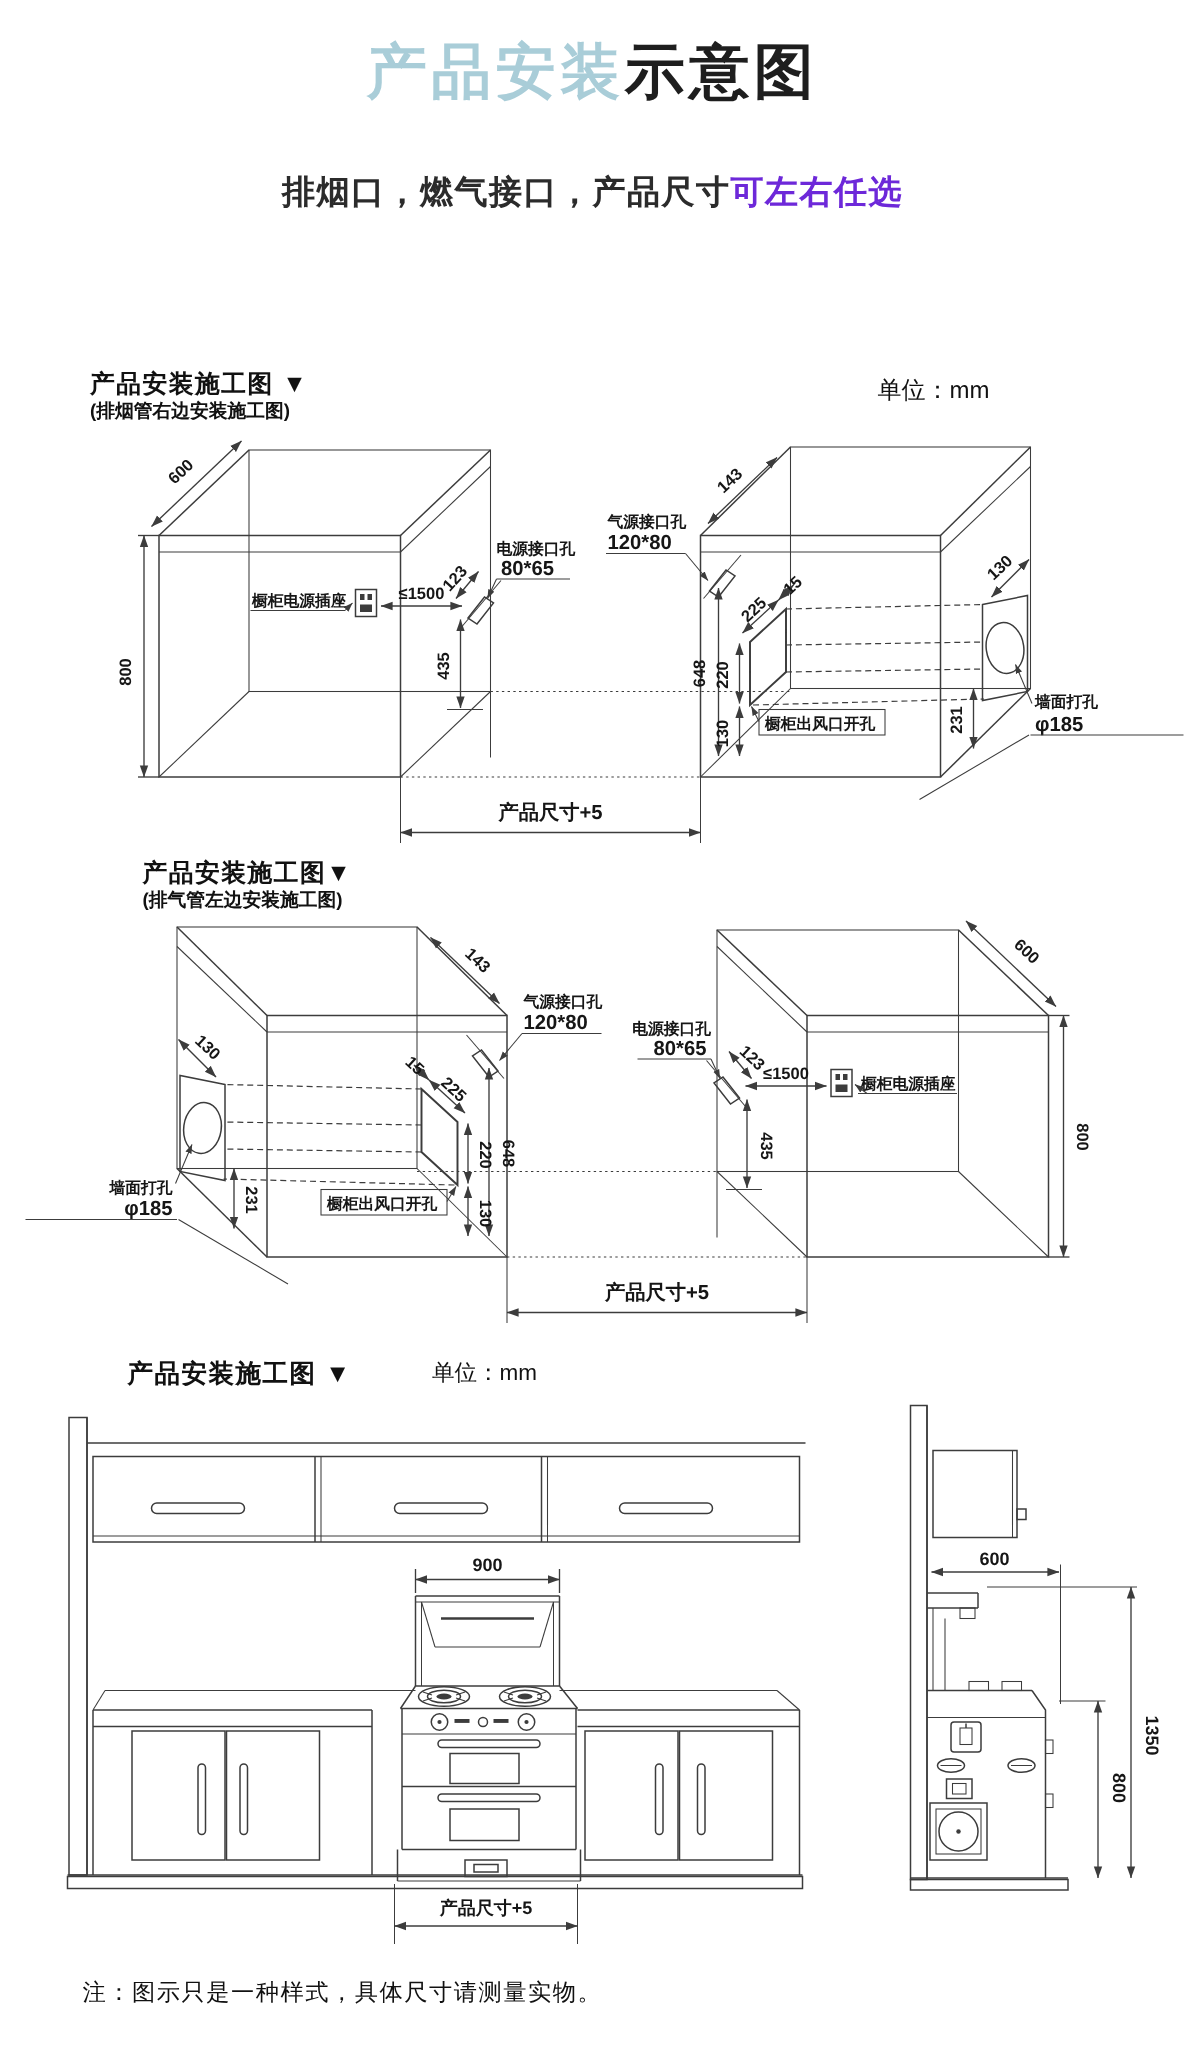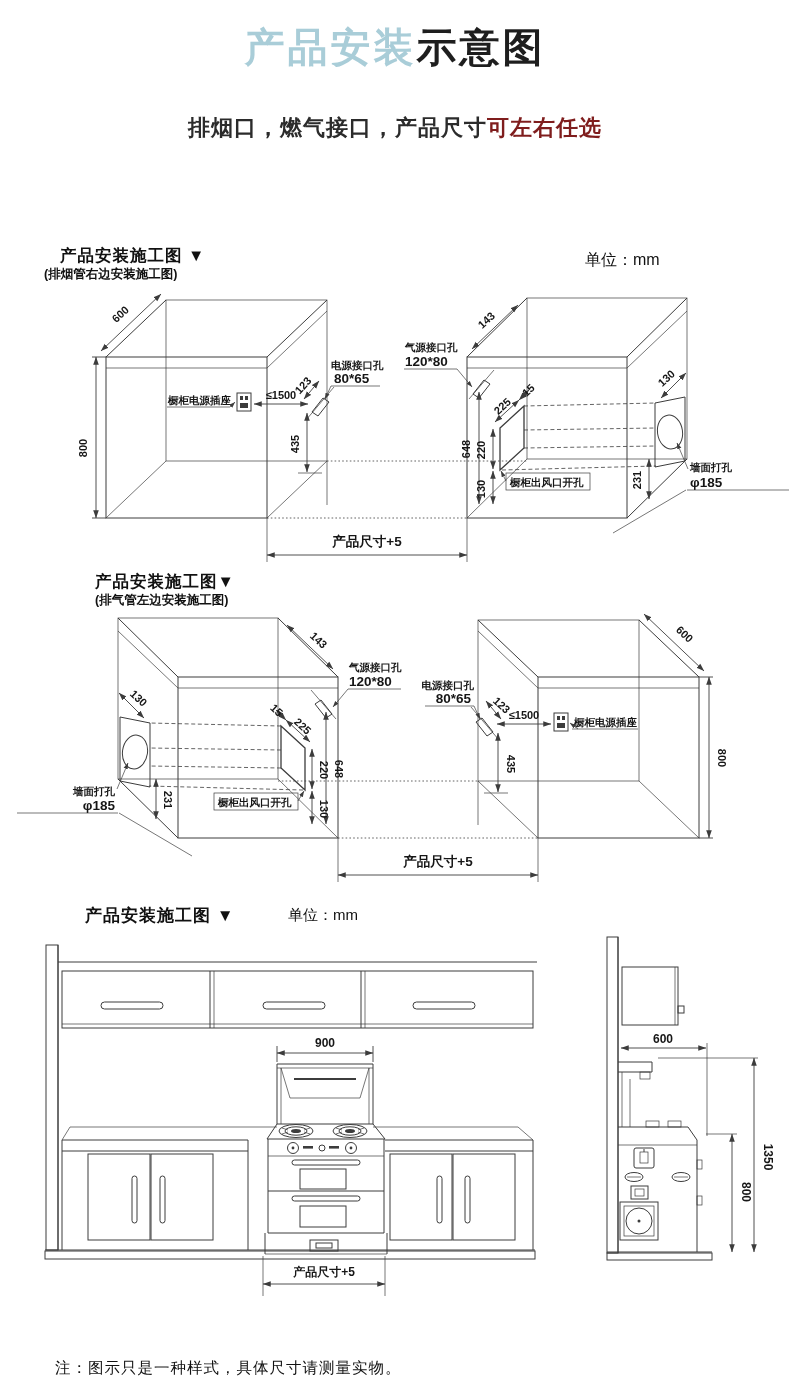--- a/index.html
+++ b/index.html
@@ -4,21 +4,21 @@
 <style>
   html,body{margin:0;padding:0;background:#fff;}
   #page{position:relative;width:790px;height:1380px;background:#fff;overflow:hidden;
         font-family:"Liberation Sans","DejaVu Sans",sans-serif;color:#1e1e1e;}
   .abs{position:absolute;}
   .hdr{width:100%;text-align:center;}
   .title{top:20px;font-size:40px;font-weight:700;letter-spacing:3px;}
   .title .accent{color:#a9cdd8;text-align:right;}
   .sub1{top:84px;font-size:19px;font-weight:700;color:#2b2b2b;letter-spacing:1px;}
   .sub2{top:113px;font-size:22px;font-weight:700;color:#2b2b2b;letter-spacing:1px;}
-  .sub2 .accent{color:#7f1d1d;text-align:right;}
+  .sub2 .accent{color:#6d28d9;text-align:right;}
   .secTitle{font-size:16.5px;font-weight:700;color:#111;letter-spacing:1px;}
   .secSub{font-size:12.5px;font-weight:700;color:#111;}
   .unit{font-size:16px;font-weight:400;color:#111;}
   .foot{font-size:15.5px;color:#111;letter-spacing:1px;}
   svg{position:absolute;left:0;}
   svg line,svg rect,svg polygon,svg ellipse,svg circle,svg path,svg polyline{stroke:#3c3c3c;fill:none;stroke-width:1;}
   svg .thin{stroke-width:0.7;}
   svg .dim{stroke-width:0.9;}
   svg .dash{stroke-dasharray:4 2.6;stroke-width:0.8;}
   svg .dot{stroke-dasharray:1.6 2.2;stroke-width:0.8;}
@@ -37,21 +37,21 @@
 <div id="page">
 
   <div class="abs hdr title">
     <span class="accent">产品安装</span><span>示意图</span>
   </div>
   <div class="abs hdr sub2">
     <span>排烟口，燃气接口，产品尺寸</span><span class="accent">可左右任选</span>
   </div>
 
   <div class="abs secTitle" style="left:60px;top:245px;">产品安装施工图 ▼</div>
-  <div class="abs secSub" style="left:44px;top:266px;">(排烟管右边安装施工图)</div>
+  <div class="abs secSub" style="left:60px;top:266px;">(排烟管右边安装施工图)</div>
   <div class="abs unit" style="left:585px;top:250px;">单位：mm</div>
 
   <svg style="top:280px;" width="790" height="300" viewBox="0 280 790 300">
     <defs>
       <marker id="a1" orient="auto-start-reverse" markerWidth="10" markerHeight="8" refX="8.6" refY="3.5">
         <path d="M0,0.4 L8.8,3.5 L0,6.6 Z" class="fillp"></path>
       </marker>
     </defs>
 
     <g>
@@ -451,15 +451,15 @@
           <circle cx="639" cy="1221" r="1.5" class="fillp"></circle>
         </g>
         <rect x="697" y="1160" width="5" height="9" class="thin"></rect>
         <rect x="697" y="1196" width="5" height="9" class="thin"></rect>
       </g>
       <line x1="607" y1="1252" x2="712" y2="1252"></line>
       <rect x="607" y="1253" width="105" height="7" fill="url(#h3)" stroke="none"></rect>
     </g>
   </svg>
 
-  <div class="abs foot" style="left:55px;top:1318px;margin-top:40px;">注：图示只是一种样式，具体尺寸请测量实物。</div>
+  <div class="abs foot" style="left:55px;top:1318px;">注：图示只是一种样式，具体尺寸请测量实物。</div>
 
 </div>
 
 </body></html>

